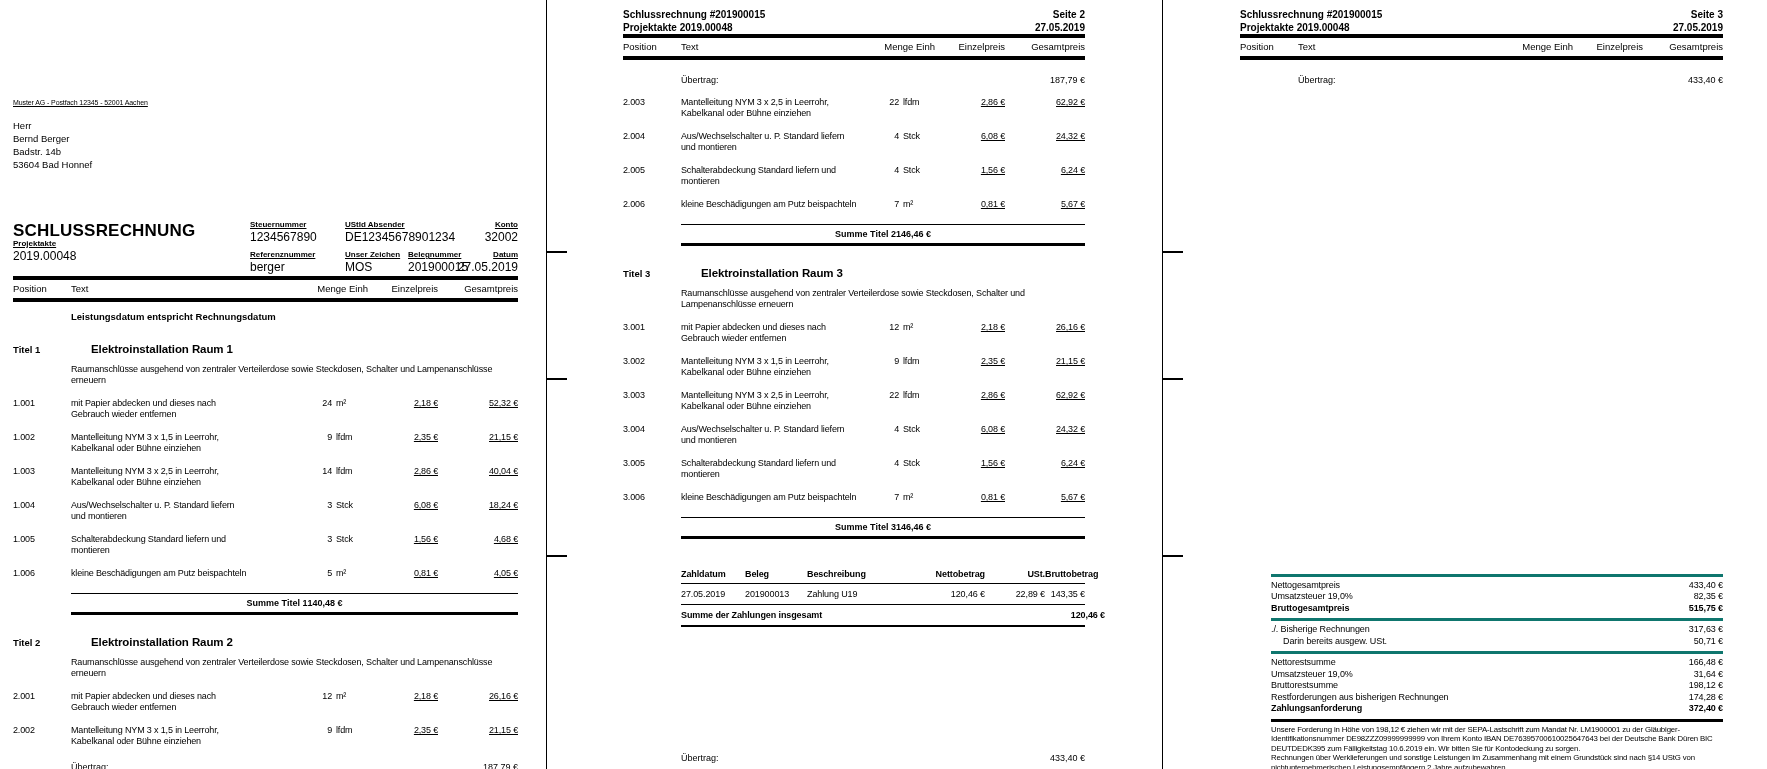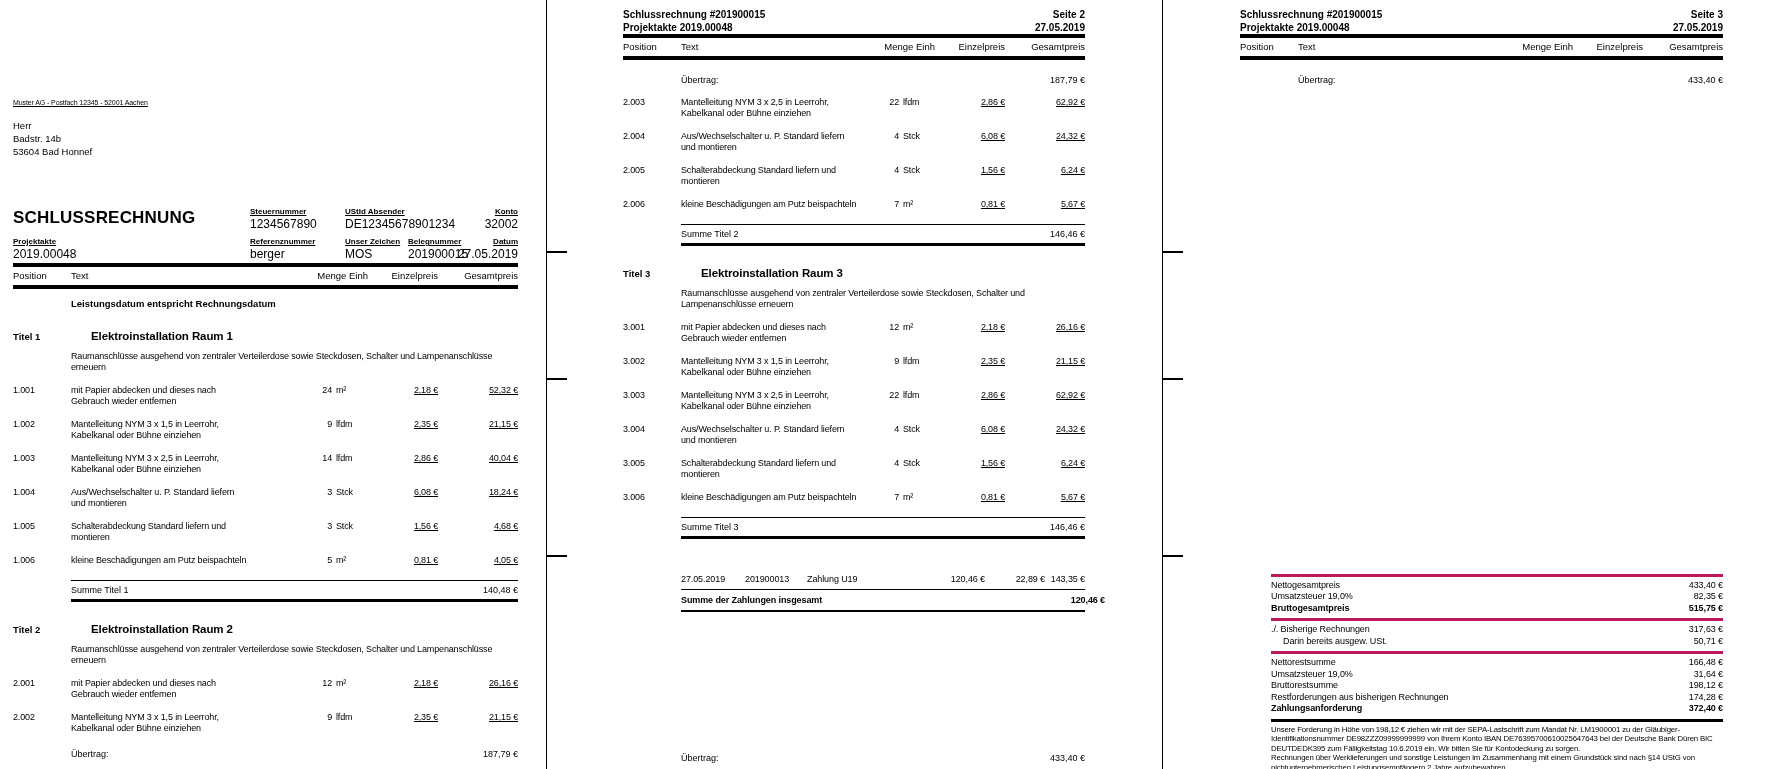--- a/index.html
+++ b/index.html
@@ -42,78 +42,79 @@
   .trow-pos{width:58px;flex:none;font-weight:bold;font-size:9.5px;}
   .trow-name{font-weight:bold;font-size:11.5px;letter-spacing:-0.1px;margin-left:20px;}
   .section-desc{margin:9px 0 0 58px;font-size:9px;line-height:11px;letter-spacing:-0.15px;max-width:425px;}
 
   .item{display:grid;grid-template-columns:58px 1fr 40px 36px 70px 80px;margin-top:12px;font-size:9px;line-height:11px;letter-spacing:-0.15px;}
   .item .iline{white-space:nowrap;}
   .item .iqty{text-align:right;white-space:nowrap;}
   .item .iunit{padding-left:4px;white-space:nowrap;}
   .item .iprice,.item .itotal{text-align:right;white-space:nowrap;text-decoration:underline;}
 
-  .sum-row{margin:14px 0 0 58px;display:flex;justify-content:space-between;font-weight:normal;font-size:9px;border-top:1px solid #000;border-bottom:3px solid #000;padding:4px 0 4px 0;}
+  .sum-row{margin:14px 0 0 58px;display:flex;justify-content:center;font-weight:bold;font-size:9px;border-top:1px solid #000;border-bottom:3px solid #000;padding:4px 0 4px 0;}
   .carry-row{margin:15px 0 0 58px;display:flex;justify-content:space-between;font-size:9px;}
 
   
   .pageheader{display:flex;justify-content:space-between;margin-top:8px;font-weight:bold;font-size:10px;line-height:13px;}
   .ph-right{text-align:right;}
 
   
   .pay-table{margin:30px 0 0 58px;font-size:9px;letter-spacing:-0.1px;}
   .pay-grid{display:grid;grid-template-columns:64px 62px 94px 84px 60px 1fr;}
   .pay-grid .r{text-align:right;white-space:nowrap;}
   .pay-head{font-weight:bold;padding-bottom:4px;border-bottom:1px solid #000;}
   .pay-row{padding:5px 0 5px 0;border-bottom:1px solid #000;}
   .pay-total{font-weight:bold;padding:5px 0 5px 0;border-bottom:2px solid #000;gap:40px;}
   .pay-total .pt-label{grid-column:1/4;}
 
   .carry-abs{position:absolute;left:134px;right:77px;bottom:14px;display:flex;justify-content:space-between;font-size:9px;}
 
   
   .totals-wrap{position:absolute;right:44px;bottom:5px;width:452px;font-size:9px;letter-spacing:-0.1px;}
-  .tot-group{border-top:3px solid #be185d;padding:3px 0 4px 0;}
+  .tot-group{border-top:3px solid #0f766e;padding:3px 0 4px 0;}
   .tot-row{display:flex;justify-content:space-between;line-height:11.5px;}
   .tot-row.bold{font-weight:bold;}
   .tot-row .indent{padding-left:12px;}
   .tot-row .t-val{white-space:nowrap;}
   .fine-print{border-top:3px solid #000;padding-top:3px;font-size:7.8px;line-height:9.5px;letter-spacing:-0.15px;}
   .fine-print p{margin:0;}
 </style>
 </head>
 <body>
 
 <div id="canvas">
 
   <div class="page" id="page1">
     <div class="p-content">
       <div class="sender-line">Muster AG - Postfach 12345 - 52001 Aachen</div>
       <div class="recipient" id="recipient">
           <div class="rec-line">Herr</div>
+          <div class="rec-line">Bernd Berger</div>
           <div class="rec-line">Badstr. 14b</div>
           <div class="rec-line">53604 Bad Honnef</div>
         </div>
 
       <div class="meta-block">
         <div class="big-title">SCHLUSSRECHNUNG</div>
         <div id="meta-cells">
             <div class="meta-cell" style="left: 237px; top: 0px;">
               <div class="m-label">Steuernummer</div>
               <div class="m-value">1234567890</div>
             </div>
             <div class="meta-cell" style="left: 332px; top: 0px;">
               <div class="m-label">UStId Absender</div>
               <div class="m-value">DE12345678901234</div>
             </div>
             <div class="meta-cell right" style="top: 0px;">
               <div class="m-label">Konto</div>
               <div class="m-value">32002</div>
             </div>
-            <div class="meta-cell" style="left: 0px; top: 30px;">
+            <div class="meta-cell" style="left: 0px; top: 19px;">
               <div class="m-label">Projektakte</div>
               <div class="m-value">2019.00048</div>
             </div>
             <div class="meta-cell" style="left: 237px; top: 30px;">
               <div class="m-label">Referenznummer</div>
               <div class="m-value">berger</div>
             </div>
             <div class="meta-cell" style="left: 332px; top: 30px;">
               <div class="m-label">Unser Zeichen</div>
               <div class="m-value">MOS</div>
@@ -394,20 +395,28 @@
             <div class="iprice">0,81 €</div>
             <div class="itotal">5,67 €</div>
           </div>
           <div class="sum-row">
             <span class="sum-label">Summe Titel 3</span>
             <span class="sum-value">146,46 €</span>
           </div>
         </div>
 
       <div class="pay-table">
+        <div class="pay-grid pay-head" id="pay-head">
+            <div>Zahldatum</div>
+            <div>Beleg</div>
+            <div>Beschreibung</div>
+            <div class="r">Nettobetrag</div>
+            <div class="r">USt.</div>
+            <div class="r">Bruttobetrag</div>
+          </div>
         <div id="pay-rows">
             <div class="pay-grid pay-row">
               <div>27.05.2019</div>
               <div>201900013</div>
               <div>Zahlung U19</div>
               <div class="r">120,46 €</div>
               <div class="r">22,89 €</div>
               <div class="r">143,35 €</div>
             </div>
           </div>

